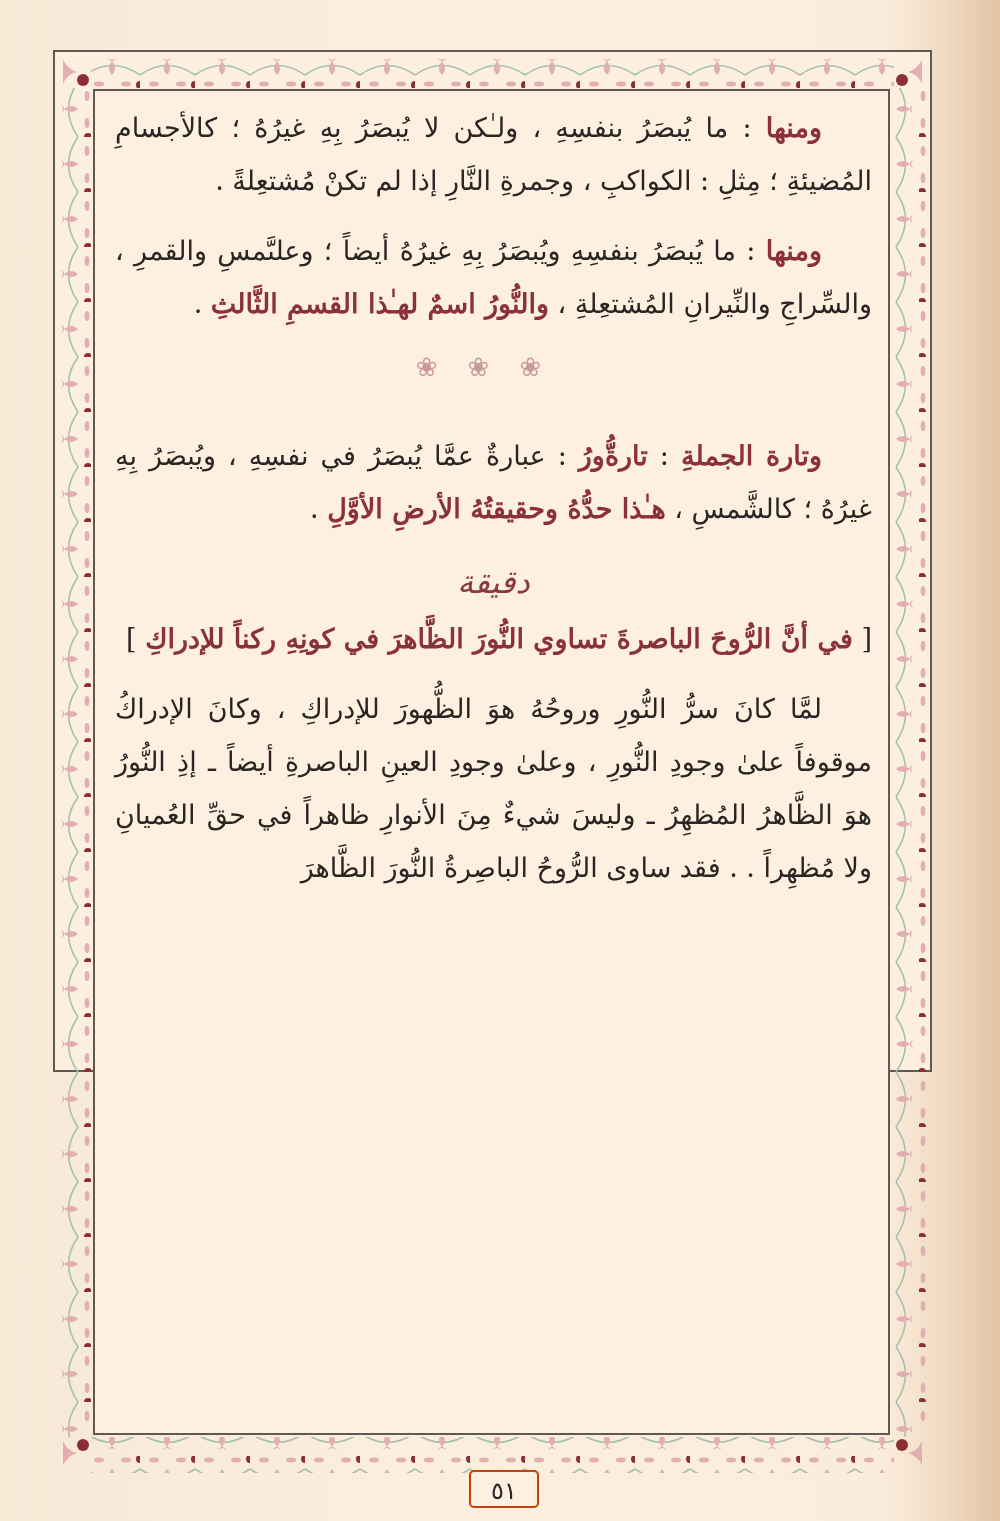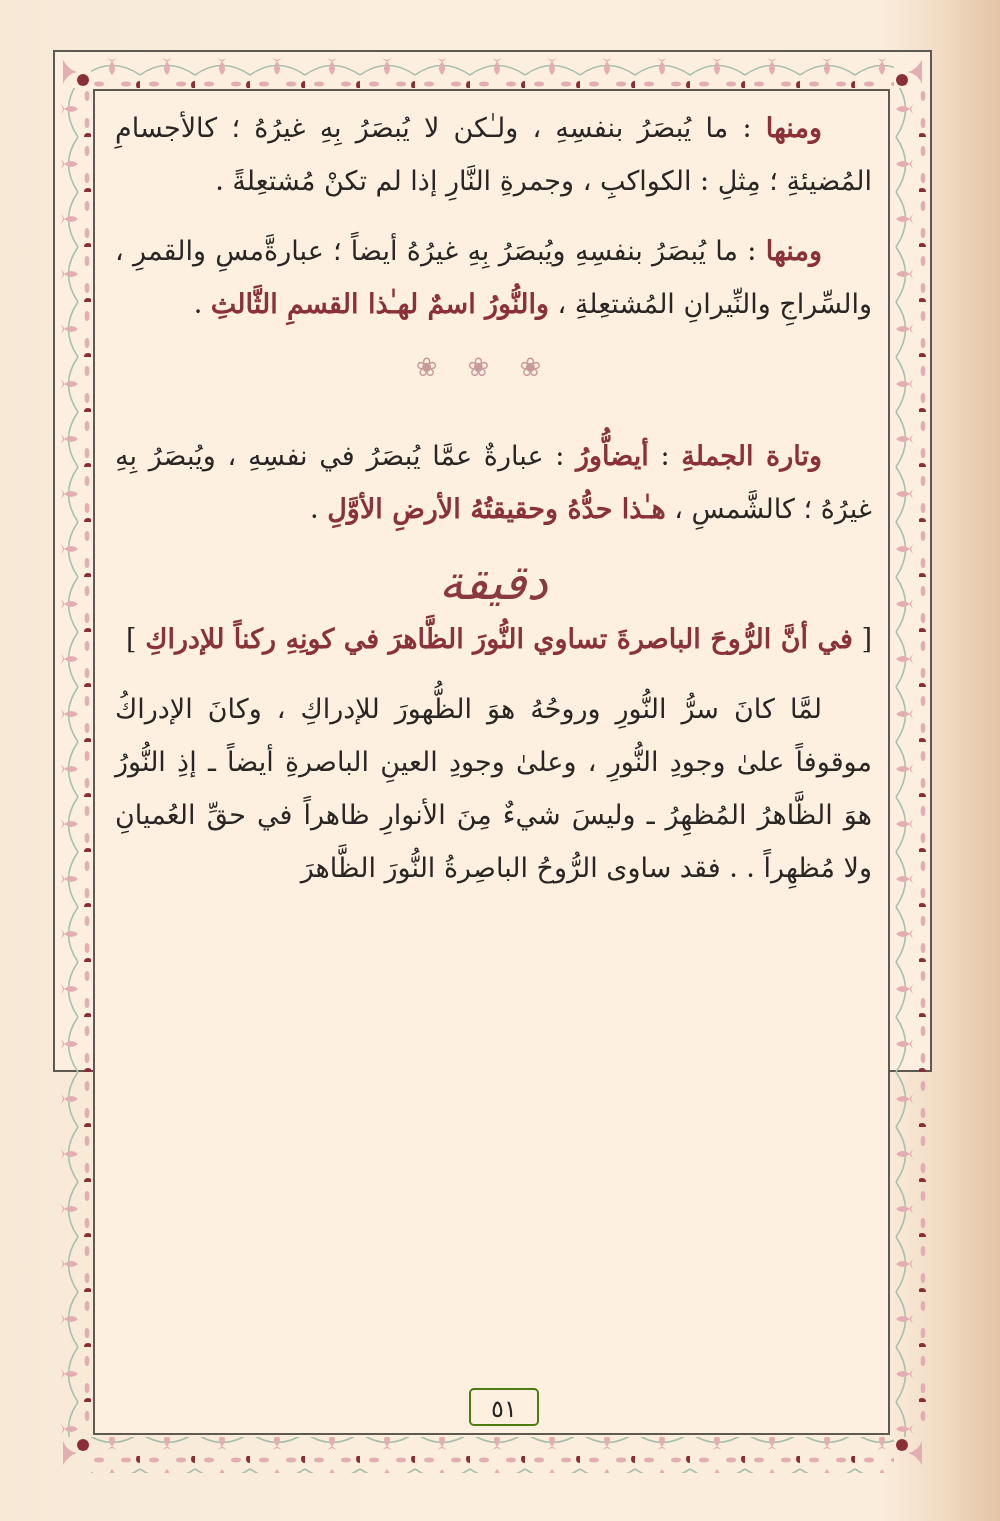--- a/index.html
+++ b/index.html
@@ -25,30 +25,30 @@
     font-size: 27px; line-height: 53px; color: #2a2523;
   }
   .content p { margin: 0 0 17px 0; text-indent: 50px; text-align-last: right; }
   .content p.noindent { text-indent: 0; }
   .hl { color: #8a3238; font-weight: bold; }
   .ornaments {
     text-align: center; direction: ltr; height: 60px; line-height: 40px;
     margin: 5px 0 22px 0; font-size: 26px; color: #c99a9b; letter-spacing: 30px;
   }
   .heading {
-    text-align: center; font-size: 48px; line-height: 60px; color: #8a3a3e;
+    text-align: center; font-size: 32px; line-height: 60px; color: #8a3a3e;
     font-style: italic; margin: 8px 0 0 0; letter-spacing: 2px;
   }
   .subheading {
     text-align: left; margin: 0 0 8px 0; text-indent: 0;
   }
   .subheading .br { color: #2a2523; font-weight: normal; }
   .page-number-box {
-    position: absolute; left: 414px; top: 1336px; width: 70px; height: 38px;
-    border: 2px solid #4d7c0f; border-radius: 5px; background: #fdf0e0;
+    position: absolute; left: 414px; top: 1418px; width: 70px; height: 38px;
+    border: 2px solid #c2410c; border-radius: 5px; background: #fdf0e0;
     text-align: center; font-size: 24px; line-height: 38px; color: #2a2523;
     direction: rtl; box-sizing: border-box;
   }
   svg.orn { position: absolute; left: 0; top: 0; }
 </style>
 </head>
 <body>
 
 <div class="page-frame">
   <svg class="orn" width="875" height="1421" viewBox="0 0 875 1421">
@@ -85,29 +85,29 @@
     <path d="M867 8 q-6 10 -14 12 q10 2 14 12 z" fill="#e2aeb2"></path>
     <path d="M8 1413 q6 -10 14 -12 q-10 -2 -14 -12 z" fill="#e2aeb2"></path>
     <path d="M867 1413 q-6 -10 -14 -12 q10 -2 14 -12 z" fill="#e2aeb2"></path>
   </svg>
 
   <div class="inner-frame">
     <div class="content">
 
       <p><span class="hl">ومنها</span><span> : ما يُبصَرُ بنفسِهِ ، ولـٰكن لا يُبصَرُ بِهِ غيرُهُ ؛ كالأجسامِ المُضيئةِ ؛ مِثلِ : الكواكبِ ، وجمرةِ النَّارِ إذا لم تكنْ مُشتعِلةً .</span></p>
 
-      <p><span class="hl">ومنها</span><span> : ما يُبصَرُ بنفسِهِ ويُبصَرُ بِهِ غيرُهُ أيضاً ؛ عبارةَّمسِ والقمرِ ، والسِّراجِ والنِّيرانِ المُشتعِلةِ ، </span><span class="hl">والنُّورُ اسمٌ لهـٰذا القسمِ الثَّالثِ</span><span> .</span></p>
+      <p><span class="hl">ومنها</span><span> : ما يُبصَرُ بنفسِهِ ويُبصَرُ بِهِ غيرُهُ أيضاً ؛ وعلىَّمسِ والقمرِ ، والسِّراجِ والنِّيرانِ المُشتعِلةِ ، </span><span class="hl">والنُّورُ اسمٌ لهـٰذا القسمِ الثَّالثِ</span><span> .</span></p>
 
       <div class="ornaments">
         <span>❀❀❀</span>
       </div>
 
 
 
-      <p><span class="hl">وتارة الجملةِ</span><span> : </span><span class="hl">أيضاُّورُ</span><span> : عبارةٌ عمَّا يُبصَرُ في نفسِهِ ، ويُبصَرُ بِهِ غيرُهُ ؛ كالشَّمسِ ، </span><span class="hl">هـٰذا حدُّهُ وحقيقتُهُ الأرضِ الأوَّلِ</span><span> .</span></p>
+      <p><span class="hl">وتارة الجملةِ</span><span> : </span><span class="hl">تارةُّورُ</span><span> : عبارةٌ عمَّا يُبصَرُ في نفسِهِ ، ويُبصَرُ بِهِ غيرُهُ ؛ كالشَّمسِ ، </span><span class="hl">هـٰذا حدُّهُ وحقيقتُهُ الأرضِ الأوَّلِ</span><span> .</span></p>
 
       <div class="heading">دقيقة</div>
 
       <p class="subheading noindent"><span class="br">[ </span><span class="hl">في أنَّ الرُّوحَ الباصرةَ تساوي النُّورَ الظَّاهرَ في كونِهِ ركناً للإدراكِ</span><span class="br"> ]</span></p>
 
       <p>لمَّا كانَ سرُّ النُّورِ وروحُهُ هوَ الظُّهورَ للإدراكِ ، وكانَ الإدراكُ موقوفاً علىٰ وجودِ النُّورِ ، وعلىٰ وجودِ العينِ الباصرةِ أيضاً ـ إذِ النُّورُ هوَ الظَّاهرُ المُظهِرُ ـ وليسَ شيءٌ مِنَ الأنوارِ ظاهراً في حقِّ العُميانِ ولا مُظهِراً . . فقد ساوى الرُّوحُ الباصِرةُ النُّورَ الظَّاهرَ</p>
 
     </div>
   </div>
 

